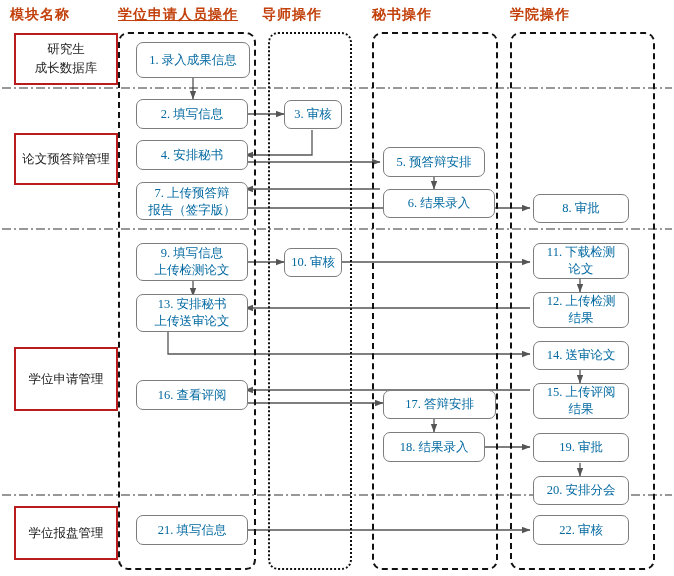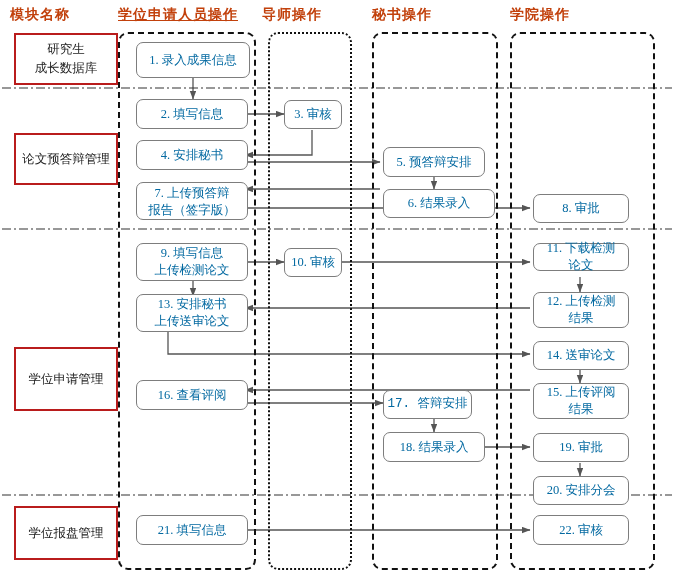--- a/index.html
+++ b/index.html
@@ -137,21 +137,21 @@
   </div>
 
   <div class="node" style="left:136px;top:243px;width:112px;height:38px;">
     <span>9. 填写信息<br>上传检测论文</span>
   </div>
 
   <div class="node" style="left:284px;top:248px;width:58px;height:29px;">
     <span>10. 审核</span>
   </div>
 
-  <div class="node" style="left:533px;top:243px;width:96px;height:28px;">
+  <div class="node" style="left:533px;top:243px;width:96px;height:36px;">
     <span>11. 下载检测<br>论文</span>
   </div>
 
   <div class="node" style="left:533px;top:292px;width:96px;height:36px;">
     <span>12. 上传检测<br>结果</span>
   </div>
 
   <div class="node" style="left:136px;top:294px;width:112px;height:38px;">
     <span>13. 安排秘书<br>上传送审论文</span>
   </div>
@@ -161,21 +161,21 @@
   </div>
 
   <div class="node" style="left:533px;top:383px;width:96px;height:36px;">
     <span>15. 上传评阅<br>结果</span>
   </div>
 
   <div class="node" style="left:136px;top:380px;width:112px;height:30px;">
     <span>16. 查看评阅</span>
   </div>
 
-  <div class="node" style="left:383px;top:390px;width:89px;height:29px;font-family:Liberation Mono, monospace;">
+  <div class="node" style="left:383px;top:390px;width:113px;height:29px;">
     <span>17. 答辩安排</span>
   </div>
 
   <div class="node" style="left:383px;top:432px;width:102px;height:30px;text-align:center;">
     <span>18. 结果录入</span>
   </div>
 
   <div class="node" style="left:533px;top:433px;width:96px;height:29px;">
     <span>19. 审批</span>
   </div>

